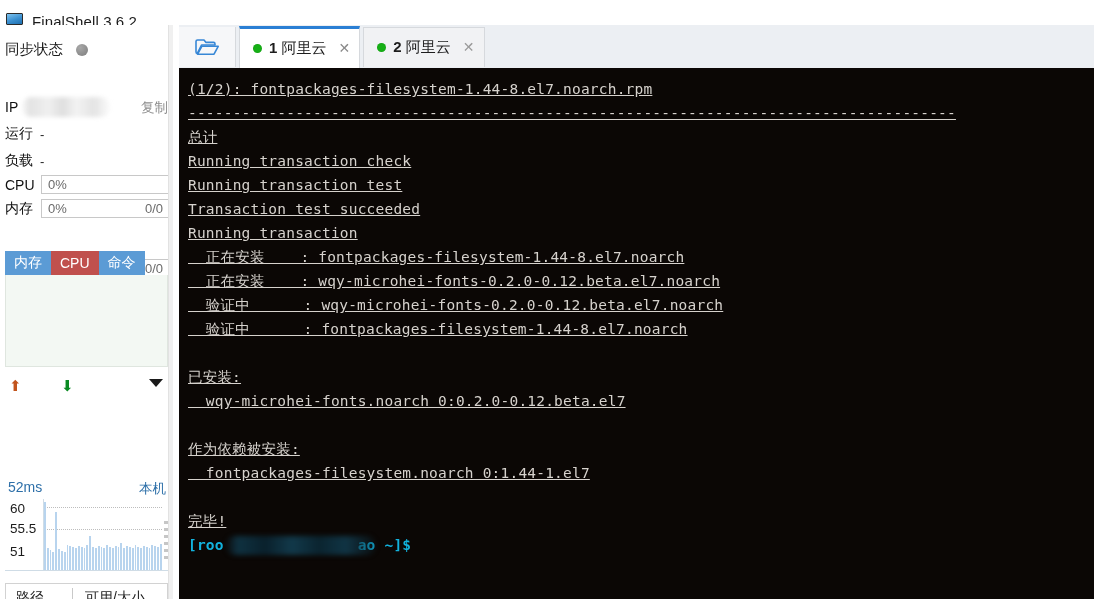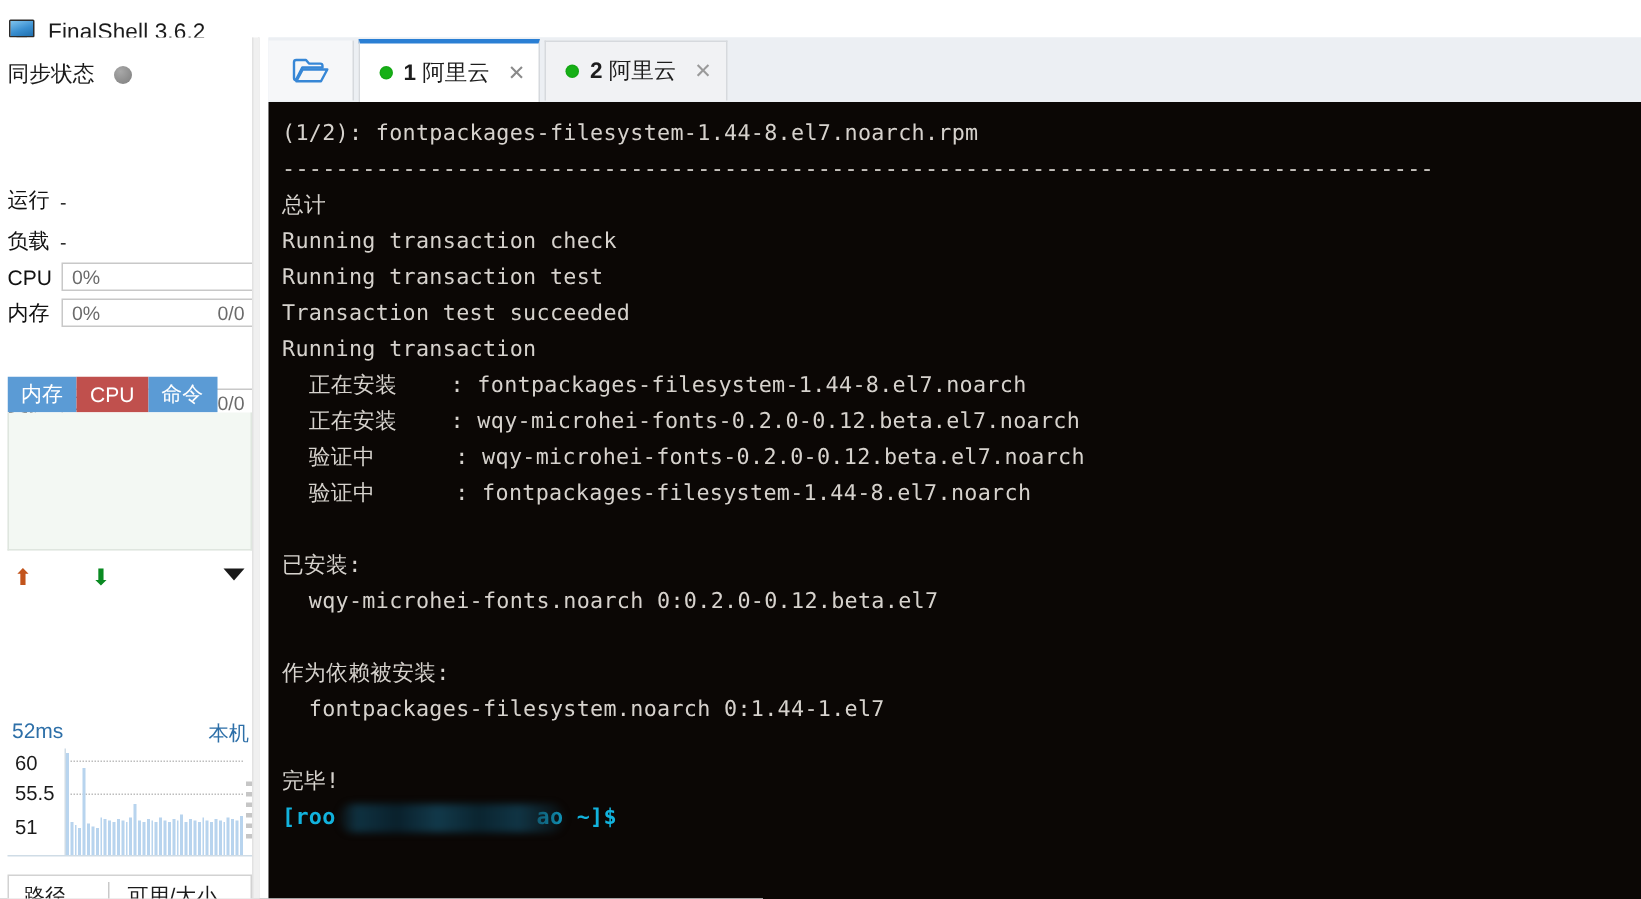--- a/index.html
+++ b/index.html
@@ -220,20 +220,21 @@
 
   
   .terminal {
     position:absolute; left:0; top:43px; width:915px; height:531px;
     background:#0b0705; overflow:hidden; padding:9px 0 0 9px;
   }
   .term-line {
     font-family:"DejaVu Sans Mono", "Liberation Mono", monospace;
     font-size:14.5px; line-height:24px; color:#d6d2cd; white-space:pre;
     letter-spacing:.2px;
+    text-decoration:underline;
   }
   .term-line.blank { color:transparent; }
   .term-prompt { color:#12b2dd; font-weight:bold; position:relative; display:inline-block; }
   .prompt-blur {
     position:absolute; left:38px; top:3px; width:150px; height:19px; border-radius:9px;
     background:linear-gradient(90deg,
       rgba(10,30,40,.20) 0%,
       rgba(16,52,68,.95) 8%,
       rgba(10,34,46,.95) 26%,
       rgba(19,60,78,.95) 44%,
@@ -257,20 +258,25 @@
     <span class="title-text">FinalShell 3.6.2</span>
   </div>
 
   <div class="sidebar">
 
     <div class="sync-row">
       <span class="sync-label">同步状态</span>
       <span class="sync-dot"></span>
     </div>
 
+    <div class="kv-row ip-row">
+      <span class="kv-label">IP</span>
+      <span class="ip-blur"></span>
+      <span class="copy-btn">复制</span>
+    </div>
 
     <div class="kv-row run-row">
       <span class="kv-label">运行</span>
       <span class="dash-val">-</span>
     </div>
 
     <div class="kv-row load-row">
       <span class="kv-label">负载</span>
       <span class="dash-val">-</span>
     </div>

